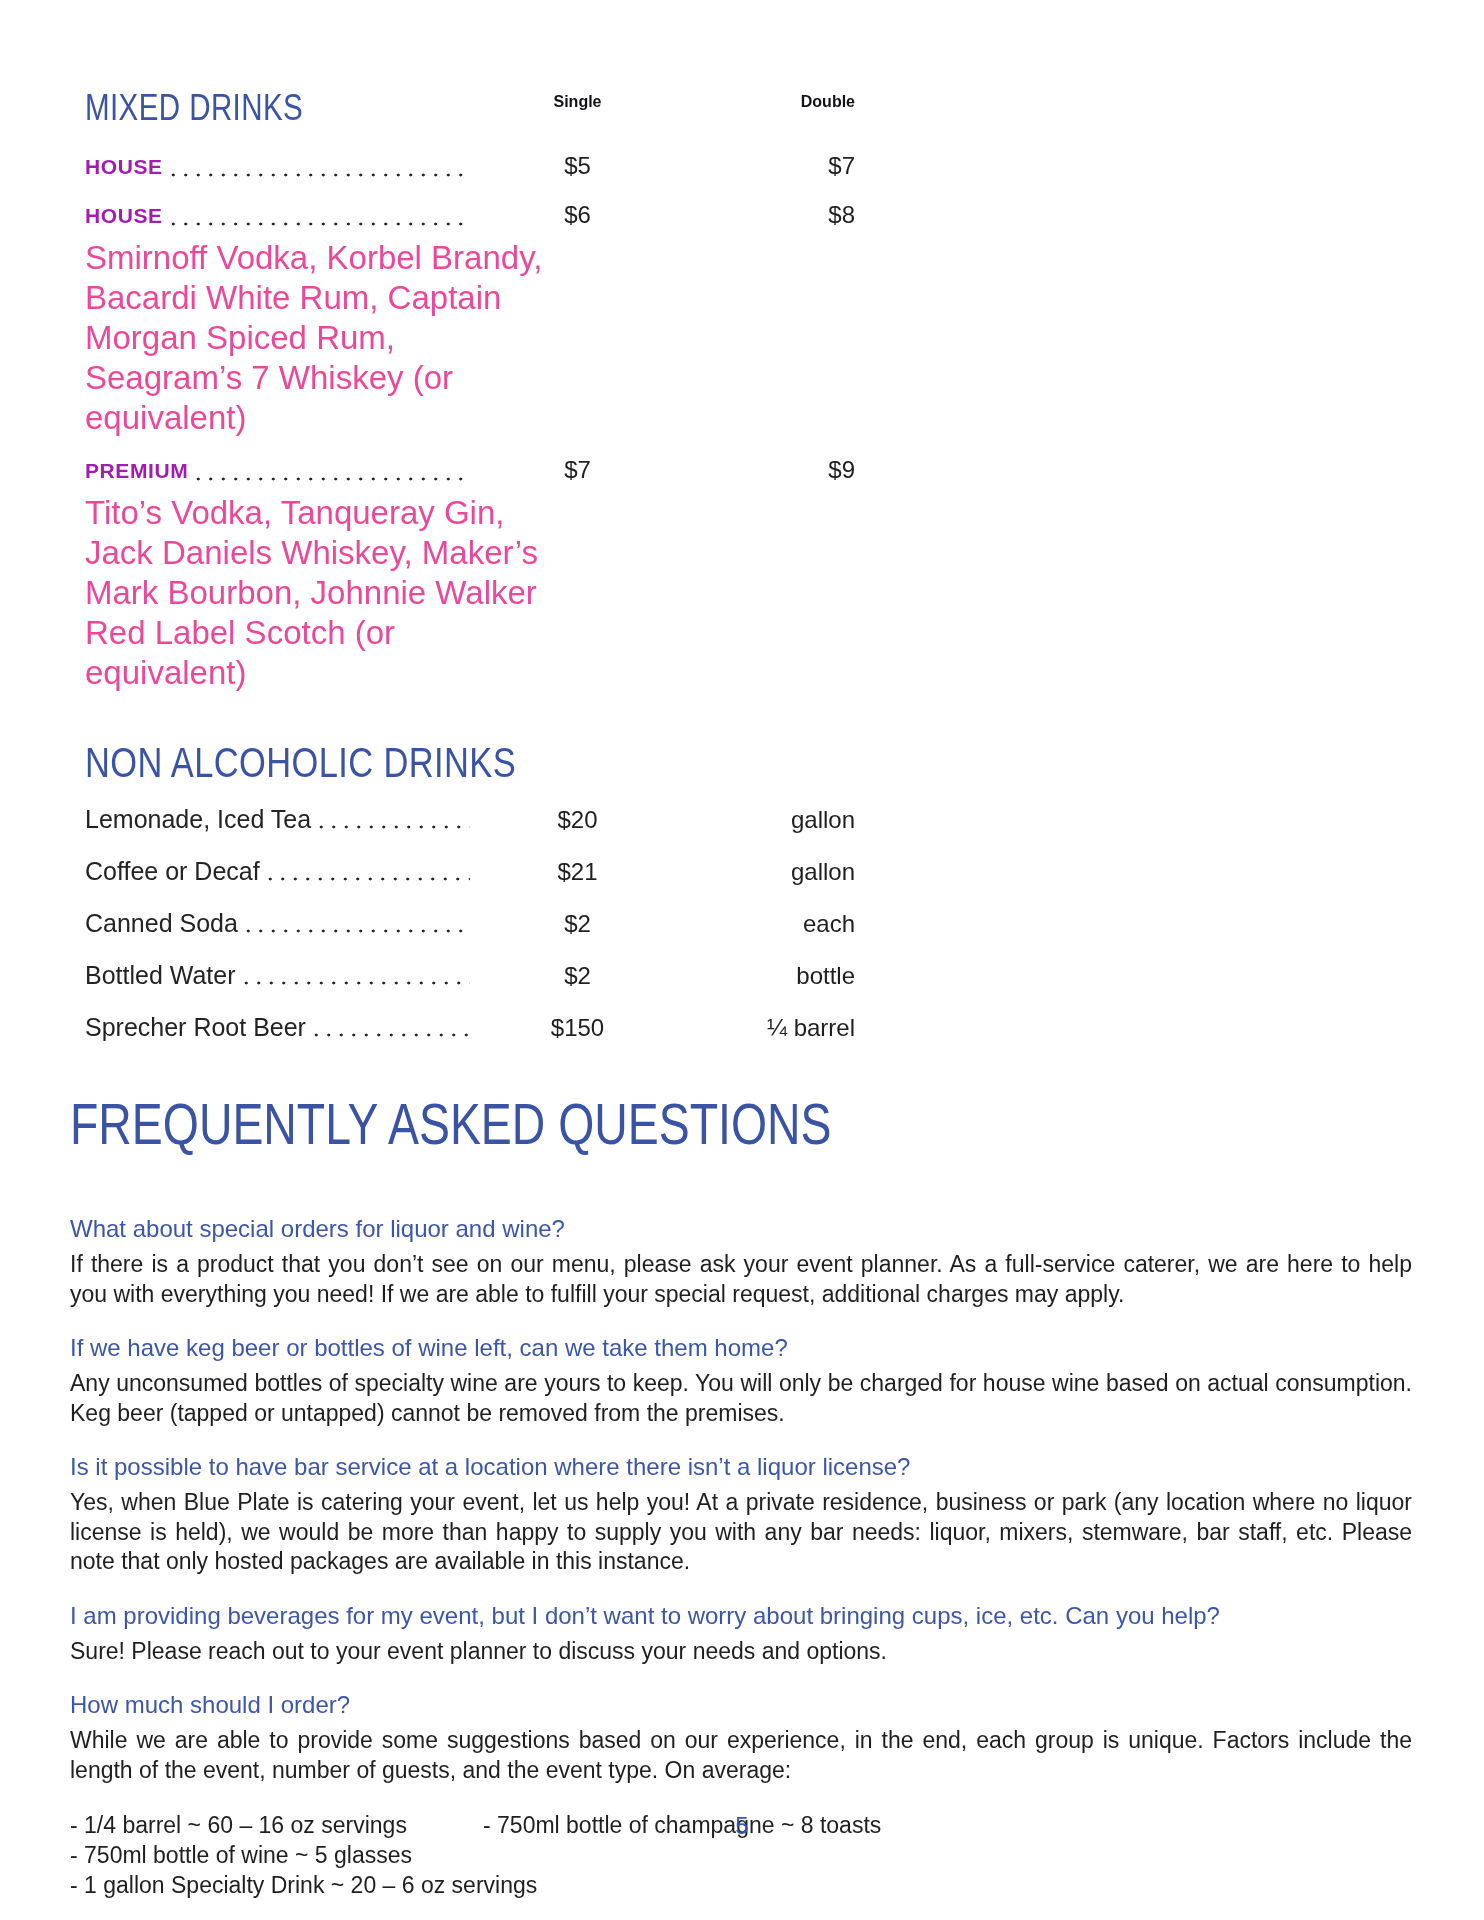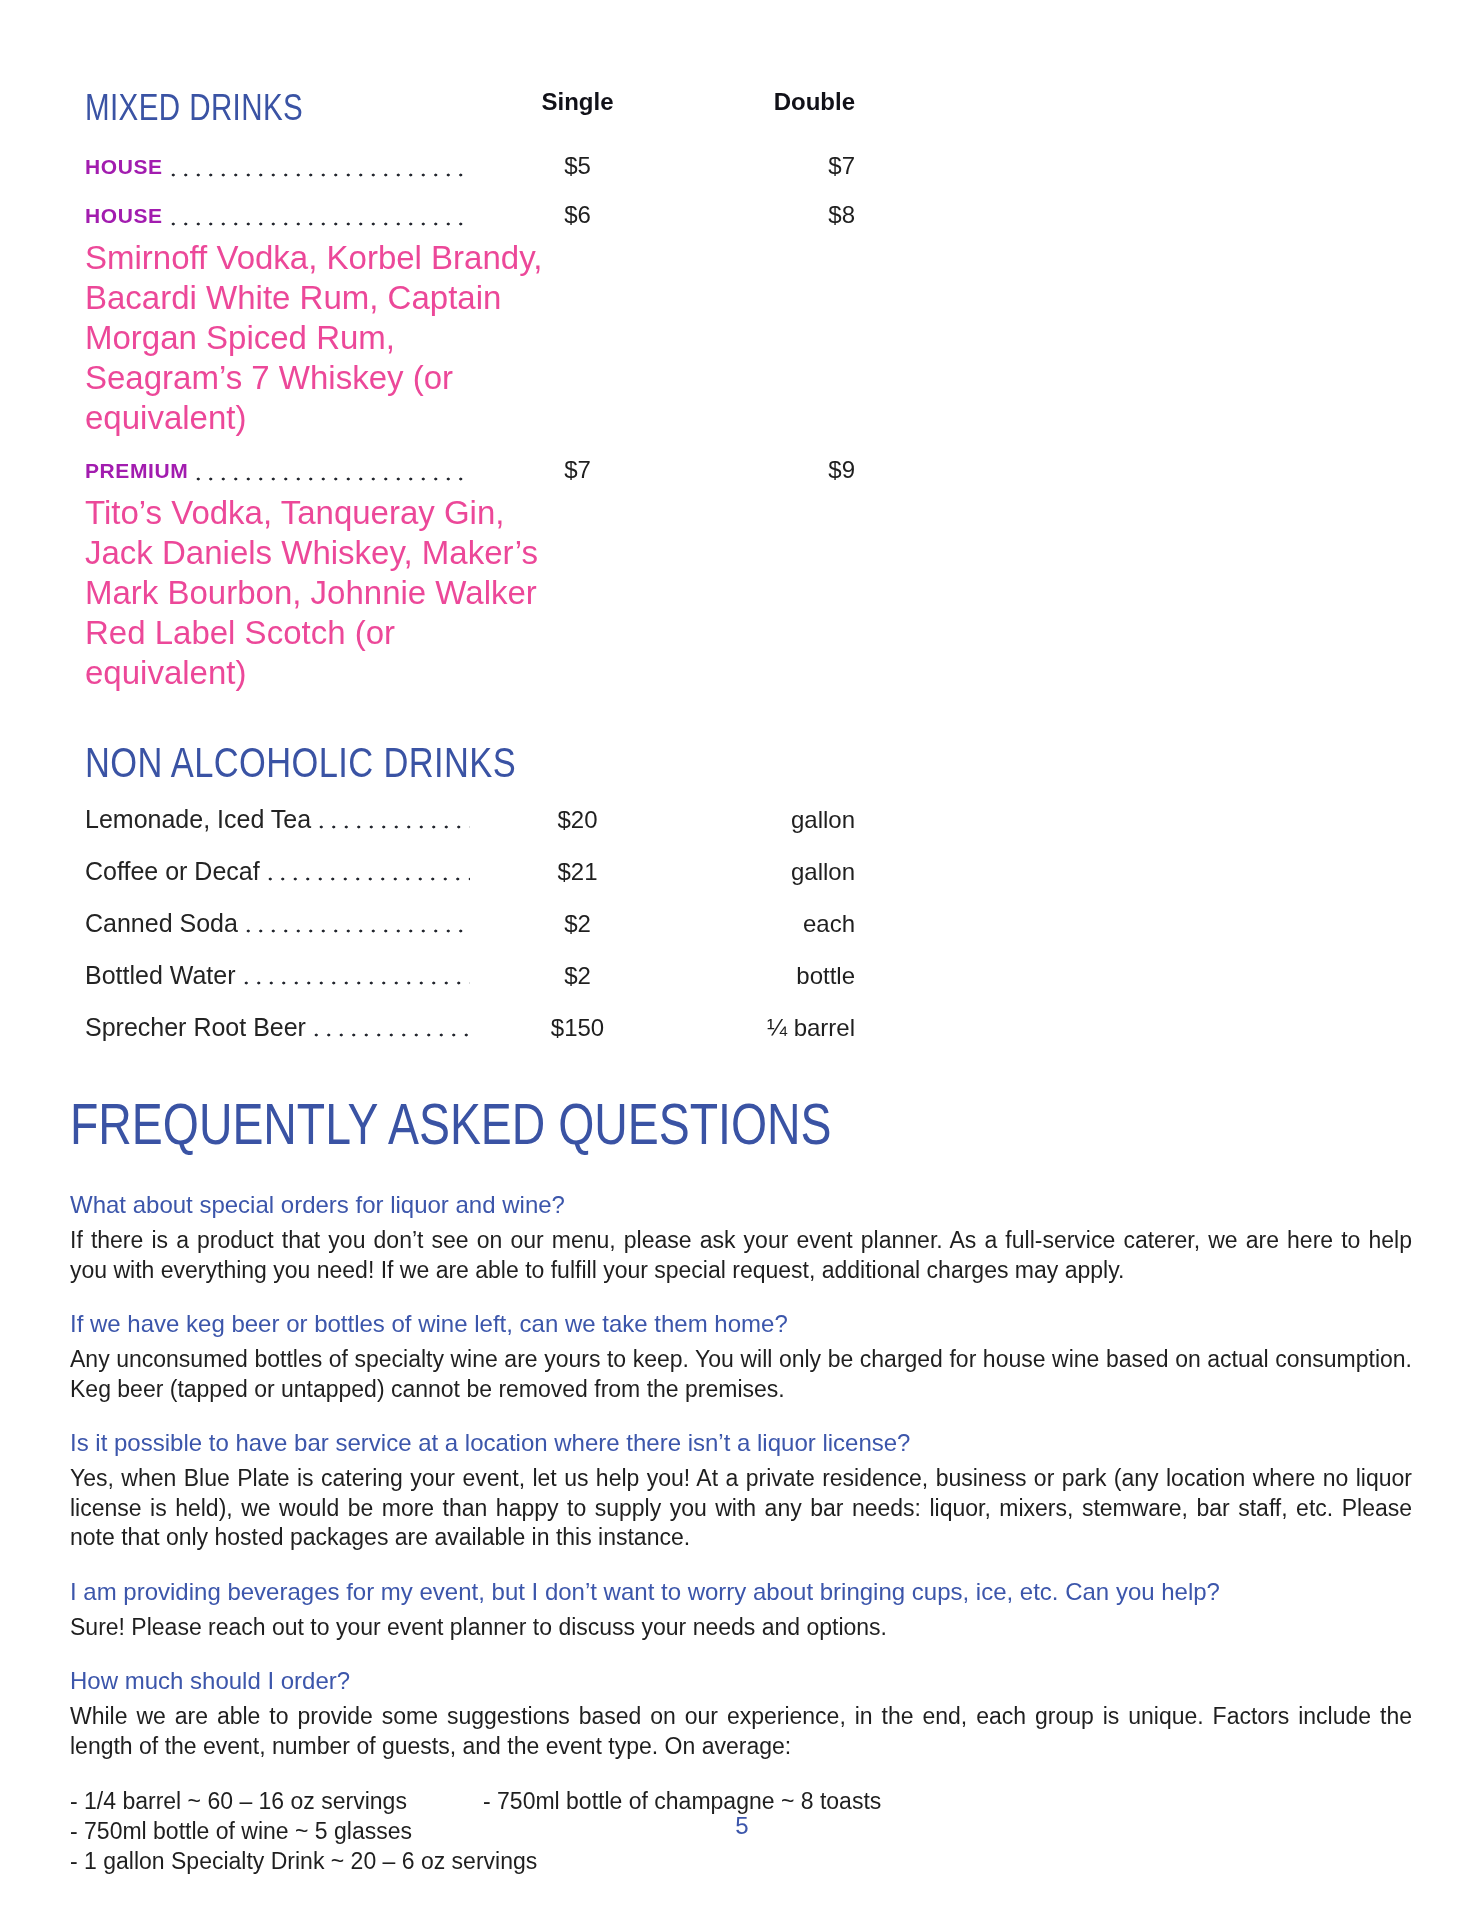--- a/index.html
+++ b/index.html
@@ -18,21 +18,21 @@
   .mcol-label { width: 395px; display: flex; align-items: baseline; }
   .mcol-1 { width: 195px; text-align: center; }
   .mcol-2 { width: 180px; text-align: right; }
 
   .mhead { align-items: flex-end; margin-bottom: 30px; }
   .sec-title {
     margin: 0; font-size: 36px; font-weight: 400; color: #3a53a4;
     letter-spacing: 0.5px; white-space: nowrap;
     display: inline-block; transform: scaleX(0.82); transform-origin: 0 100%;
   }
-  .colh { font-size: 24px; font-weight: 700; color: #111118; padding-bottom: 6px; }
+  .colh { font-size: 16px; font-weight: 700; color: #111118; padding-bottom: 6px; }
 
   .mlabel {
     font-size: 21px; font-weight: 700; color: #a21caf; letter-spacing: 0.6px;
     white-space: nowrap;
   }
   .leader {
     flex: 1 1 auto; align-self: stretch;
     background-image: radial-gradient(circle, #23262e 1.4px, transparent 1.6px);
     background-size: 12.5px 6px;
     background-repeat: repeat-x;
@@ -54,21 +54,21 @@
   .non-alc .sec-title { font-size: 42px; }
   .non-alc-title-row { margin-bottom: 28px; align-items: center; }
 
   
   .faq { padding: 0 72px 0 70px; margin-top: 48px; }
   .faq-title {
     margin: 0 0 34px 0; font-size: 58px; font-weight: 400; color: #3a53a4;
     letter-spacing: 0px; white-space: nowrap;
     display: inline-block; transform: scaleX(0.80); transform-origin: 0 50%;
   }
-  .faq-item { margin-bottom: 25px; }
+  .faq-item { margin-bottom: 25px; margin-top: 24px; }
   .faq-q {
     margin: 0 0 7px 0; font-size: 24px; font-weight: 400; color: #3c56ab;
   }
   .faq-a {
     margin: 0; font-size: 23px; line-height: 29.5px; color: #1f1f1f;
     text-align: justify;
   }
   .faq-a.short { text-align: left; }
 
   

